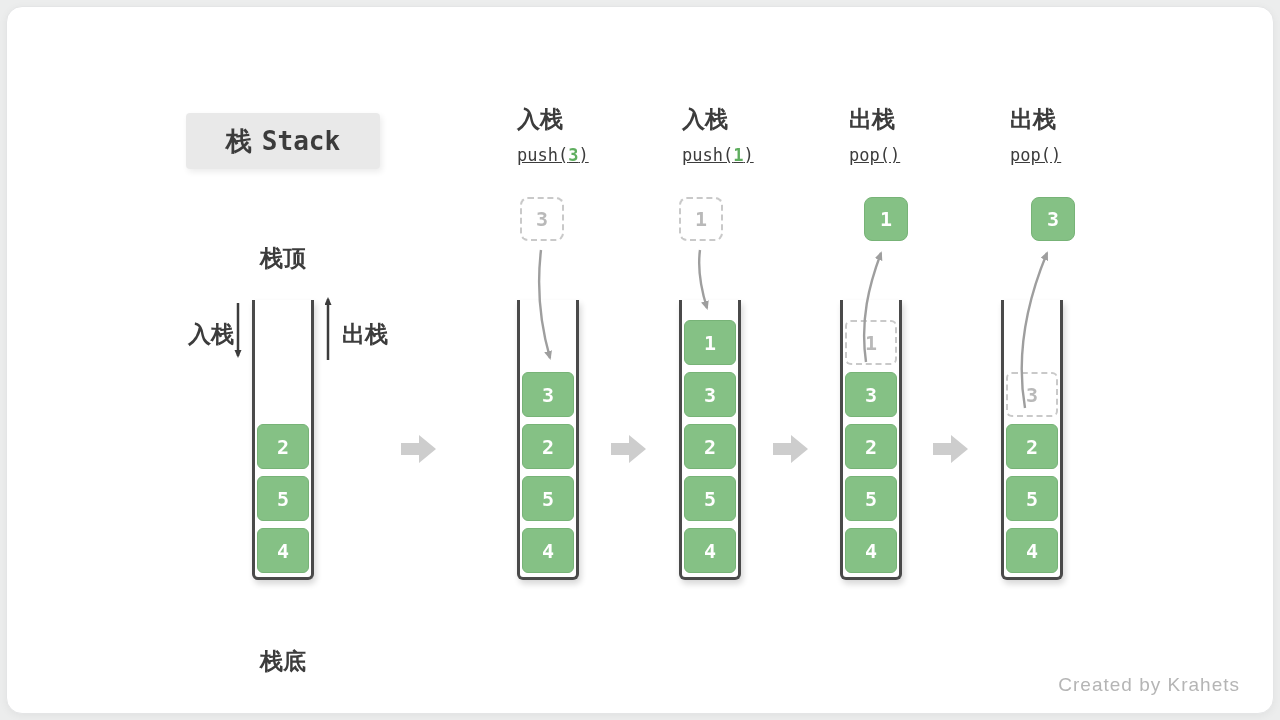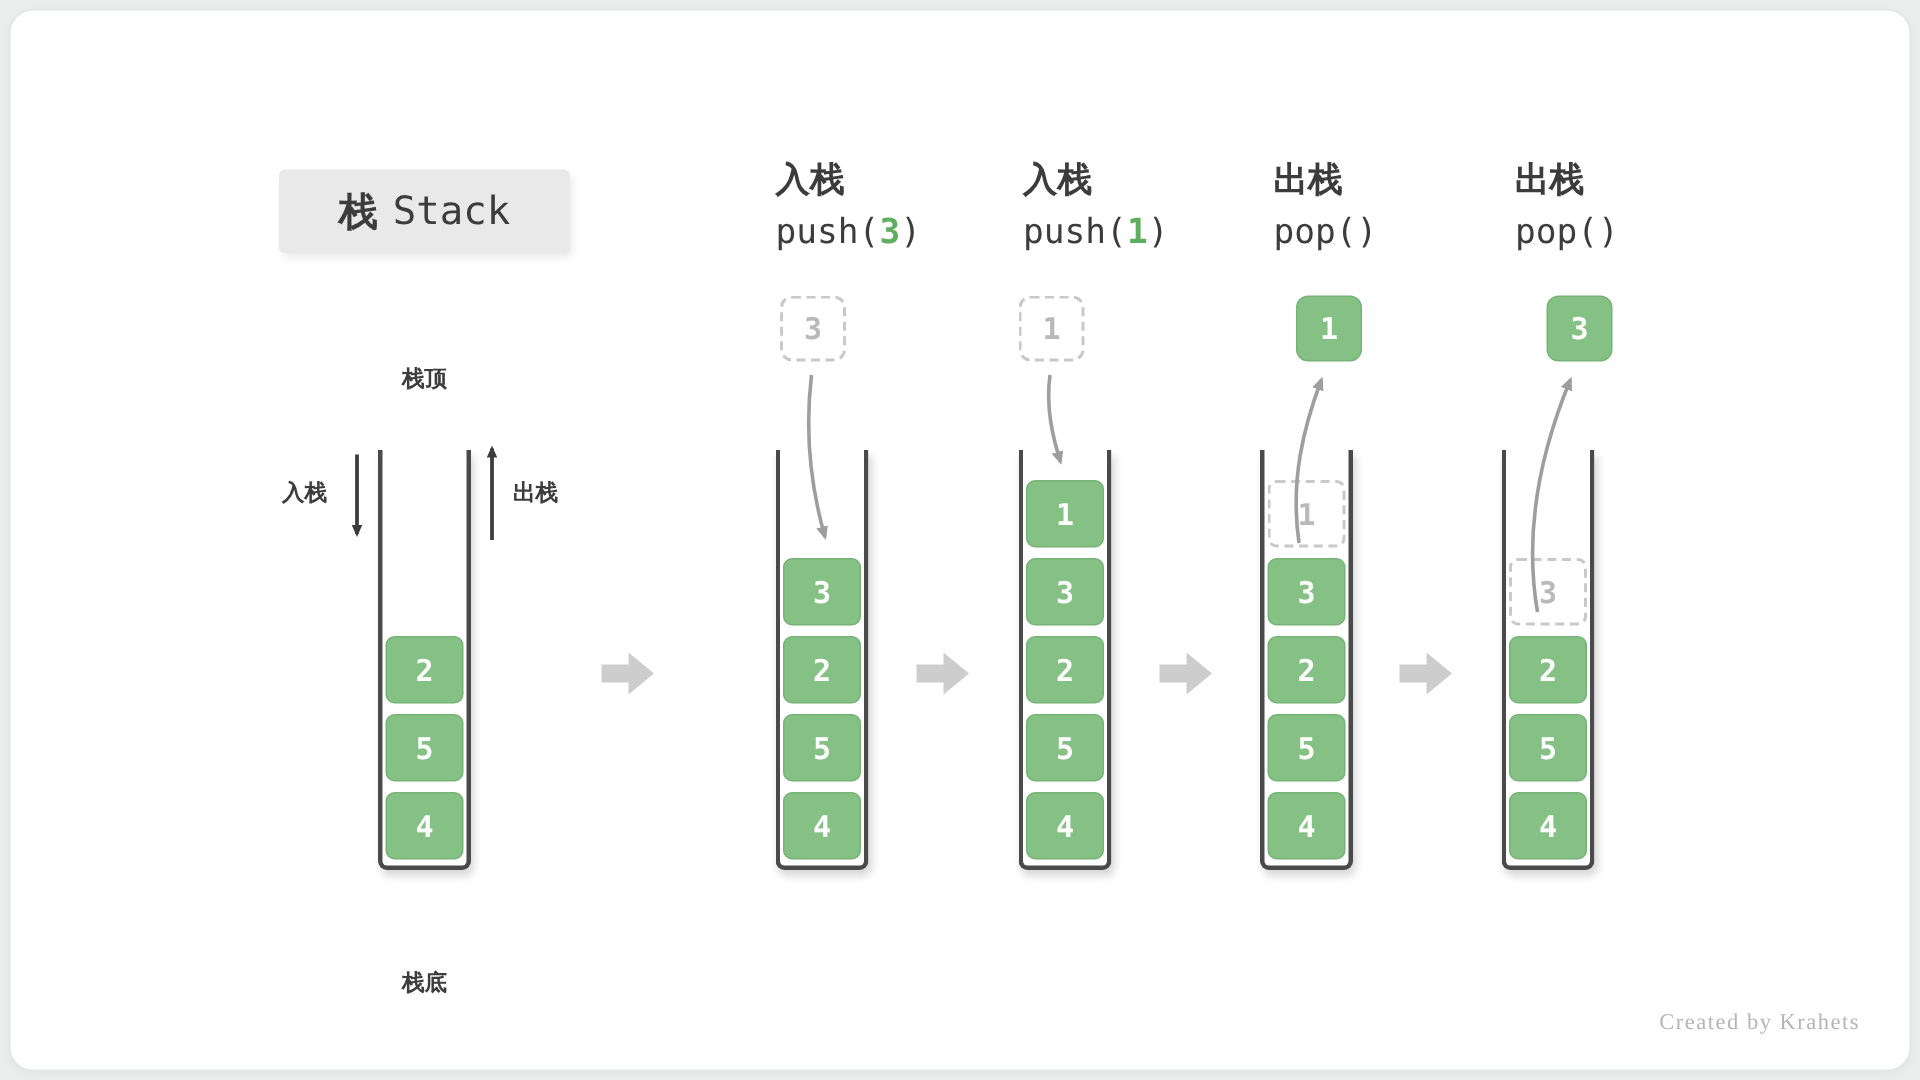--- a/index.html
+++ b/index.html
@@ -2,40 +2,40 @@
 <html><head>
 <meta charset="utf-8">
 <style>
   html,body{margin:0;padding:0;background:#eceded;}
   .page{position:relative;width:1280px;height:720px;font-family:"Liberation Sans","DejaVu Sans",sans-serif;color:#3c3c3c;overflow:hidden;}
   .card{position:absolute;left:6px;top:6px;right:6px;bottom:6px;background:#ffffff;border:1px solid #e4e5e6;border-radius:16px;box-shadow:0 2px 8px rgba(0,0,0,0.05);}
   .abs{position:absolute;}
 
   .title-box{left:186px;top:113px;width:194px;height:56px;background:#e9e9e9;border-radius:4px;display:flex;align-items:center;justify-content:center;font-size:26px;box-shadow:2px 3px 6px rgba(0,0,0,0.08);z-index:2;}
   .title-zh{font-weight:bold;}
-  .title-en{font-family:"DejaVu Sans Mono","Liberation Mono",monospace;margin-left:10px;font-weight:400;text-align:right;}
+  .title-en{font-family:"DejaVu Sans Mono","Liberation Mono",monospace;margin-left:10px;font-weight:700;text-align:right;}
 
   .op-block{top:106px;z-index:2;}
   .op-zh{font-size:23px;font-weight:bold;line-height:26px;}
-  .op-code{margin-top:10px;font-size:23px;line-height:26px;font-family:"DejaVu Sans Mono","Liberation Mono",monospace;}
+  .op-code{margin-top:10px;font-size:17px;line-height:26px;font-family:"DejaVu Sans Mono","Liberation Mono",monospace;text-decoration:underline;}
   .op-arg{color:#5fae5f;font-weight:bold;}
 
   .well{top:300px;width:62px;height:280px;box-sizing:border-box;background:#ffffff;border-left:3px solid #4a4a4a;border-right:3px solid #4a4a4a;border-bottom:3px solid #4a4a4a;border-radius:0 0 6px 6px;box-shadow:2px 4px 6px rgba(0,0,0,0.16);display:flex;flex-direction:column;justify-content:flex-end;align-items:center;gap:7px;padding-bottom:4px;z-index:2;}
   .elem{width:52px;height:45px;box-sizing:border-box;border-radius:6px;display:flex;align-items:center;justify-content:center;font-family:"DejaVu Sans Mono","Liberation Mono",monospace;font-size:20px;font-weight:600;flex:0 0 auto;}
   .elem.solid{background:#85c185;border:1px solid #77b377;color:#ffffff;}
   .elem.ghost{background:#ffffff;border:2px dashed #c9c9c9;color:#b9b9b9;}
 
   .float-box{top:197px;width:44px;height:44px;box-sizing:border-box;border-radius:8px;display:flex;align-items:center;justify-content:center;font-family:"DejaVu Sans Mono","Liberation Mono",monospace;font-size:20px;font-weight:600;z-index:2;}
   .float-box.ghost{background:#ffffff;border:2px dashed #c9c9c9;color:#b9b9b9;}
   .float-box.solid{background:#85c185;border:1px solid #77b377;color:#ffffff;}
 
-  .side-label{font-size:15px;font-weight:bold;z-index:2;}
+  .side-label{font-size:23px;font-weight:bold;z-index:2;}
   .center66{width:66px;text-align:center;}
 
-  .watermark{right:40px;top:674px;font-family:Liberation Serif, serif;font-size:15px;color:#b5b5b5;letter-spacing:1px;z-index:2;}
+  .watermark{right:40px;top:674px;font-family:Liberation Sans, sans-serif;font-size:19px;color:#b5b5b5;letter-spacing:1px;z-index:2;}
 
   svg.overlay{position:absolute;left:0;top:0;width:1280px;height:720px;z-index:3;pointer-events:none;}
 </style>
 </head>
 <body>
 
 <div class="page">
   <div class="card"></div>
 
   <div class="abs title-box">

